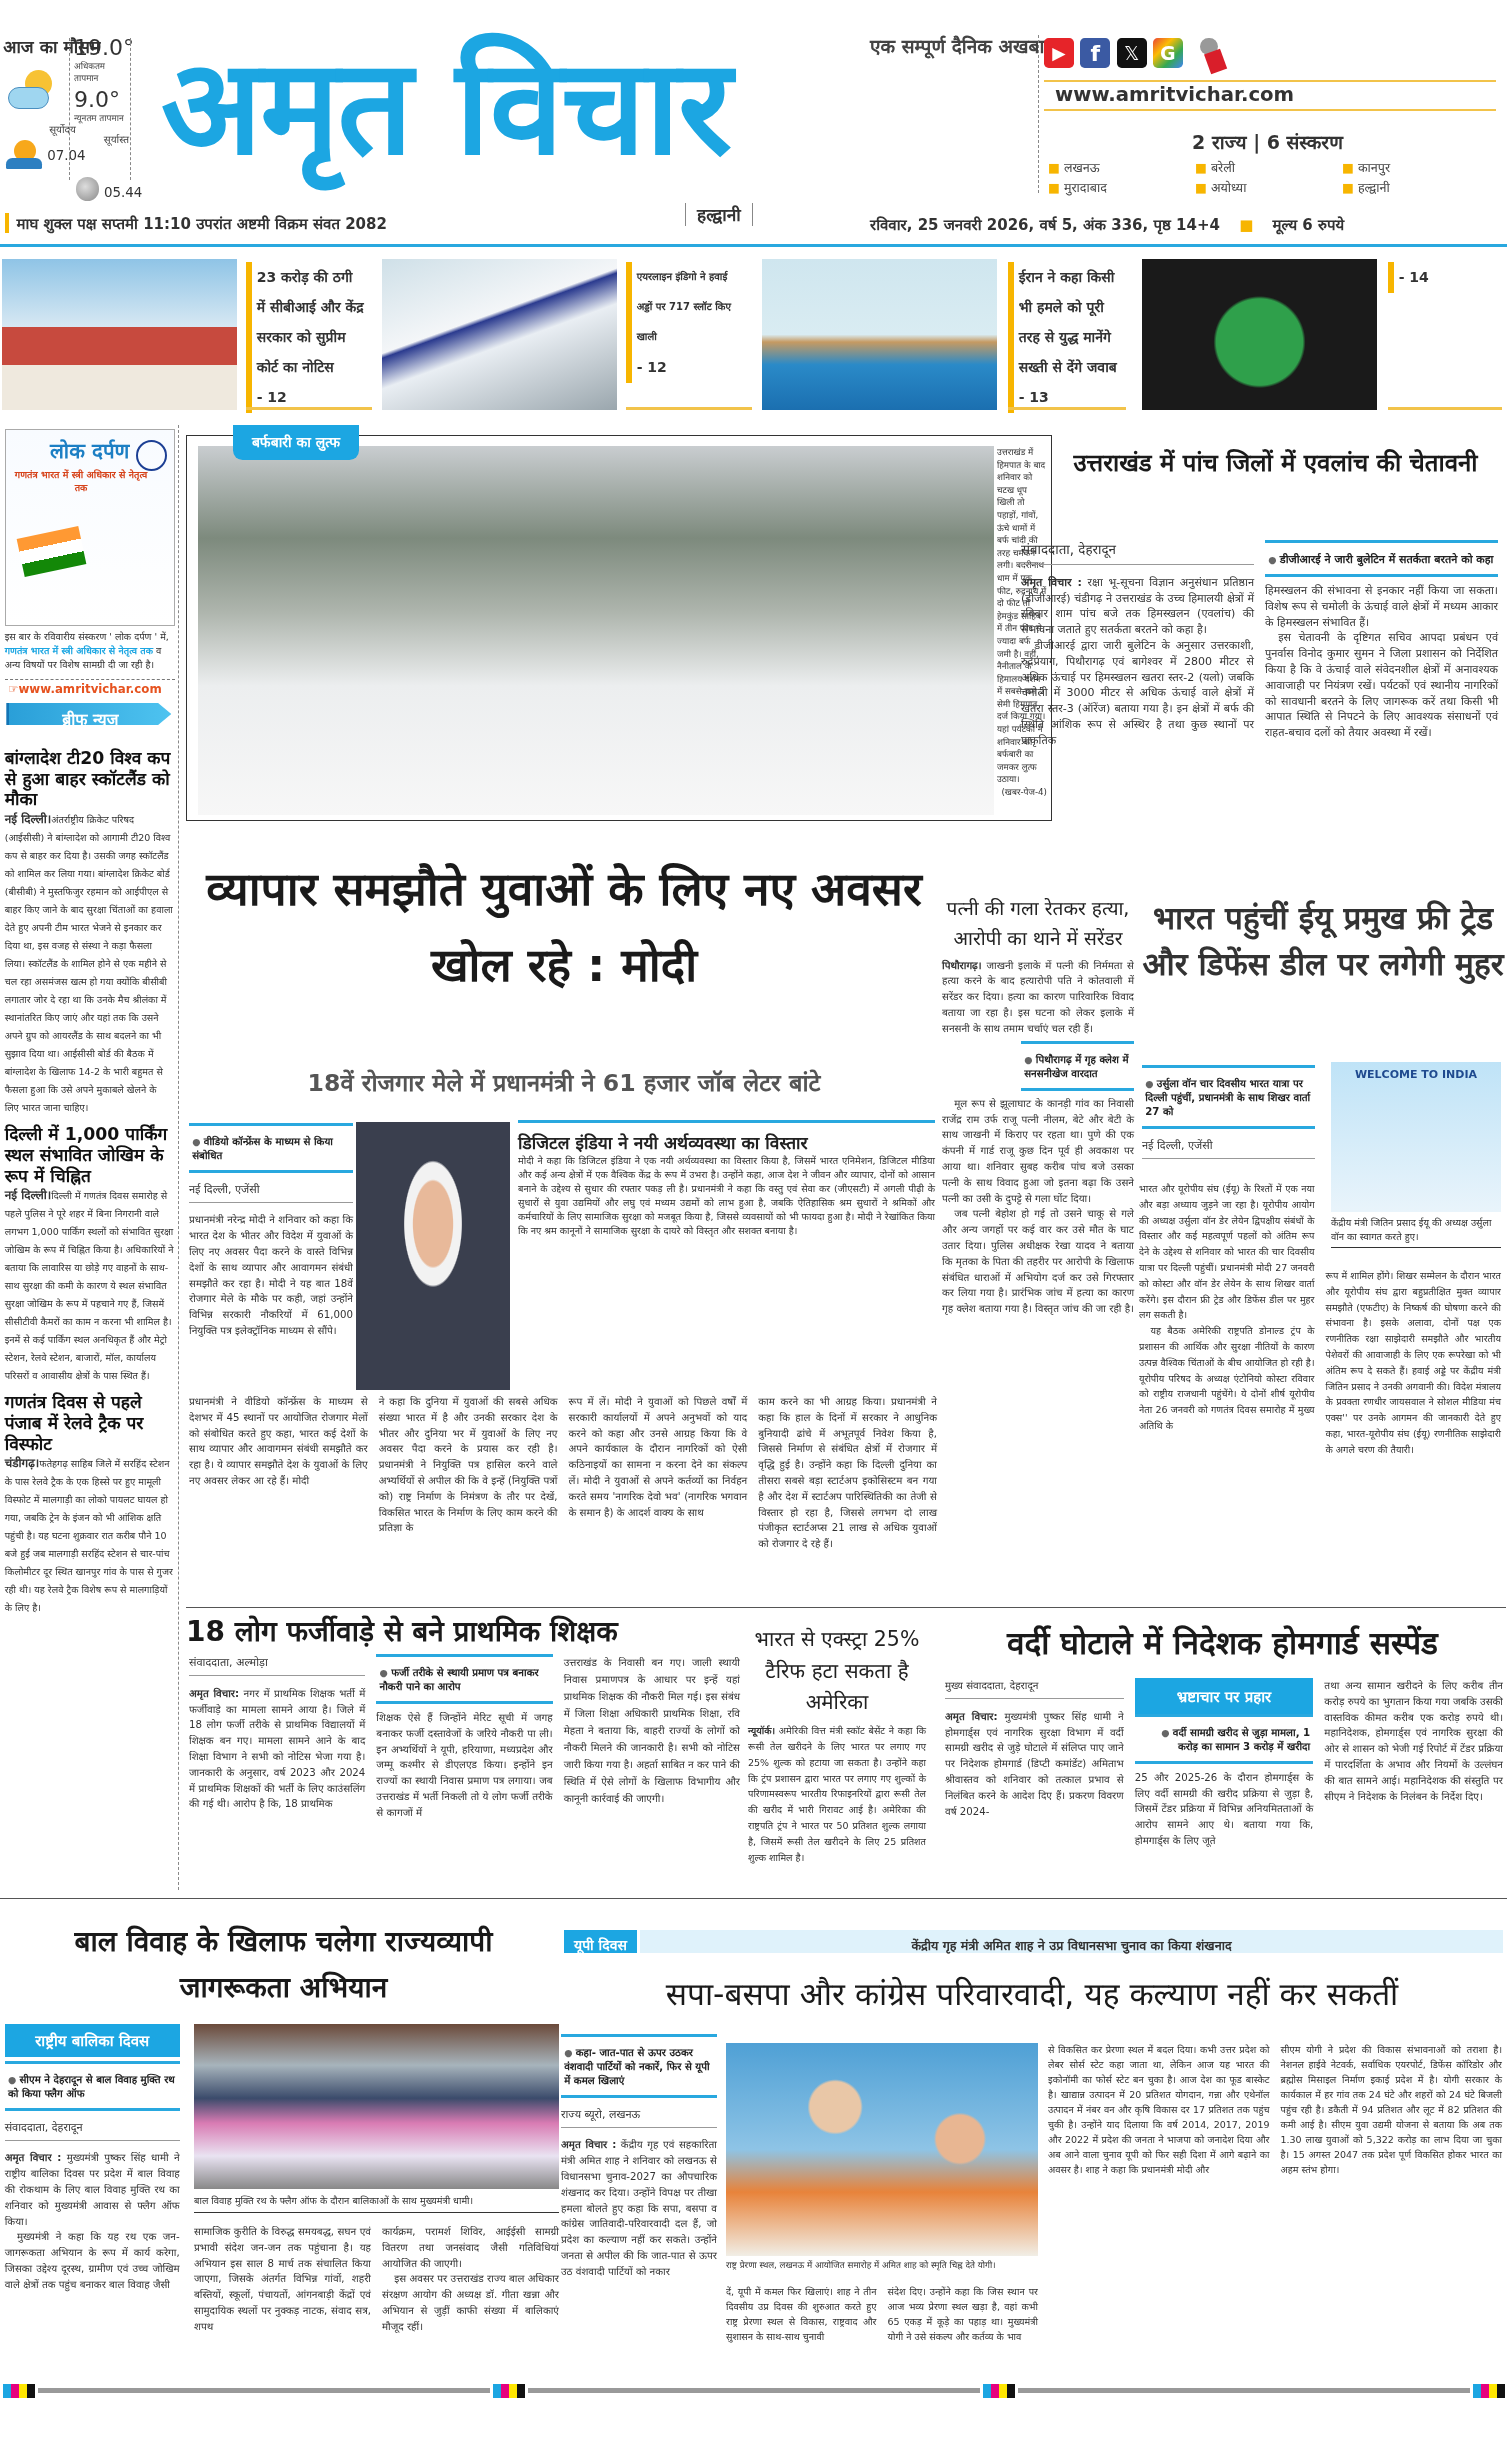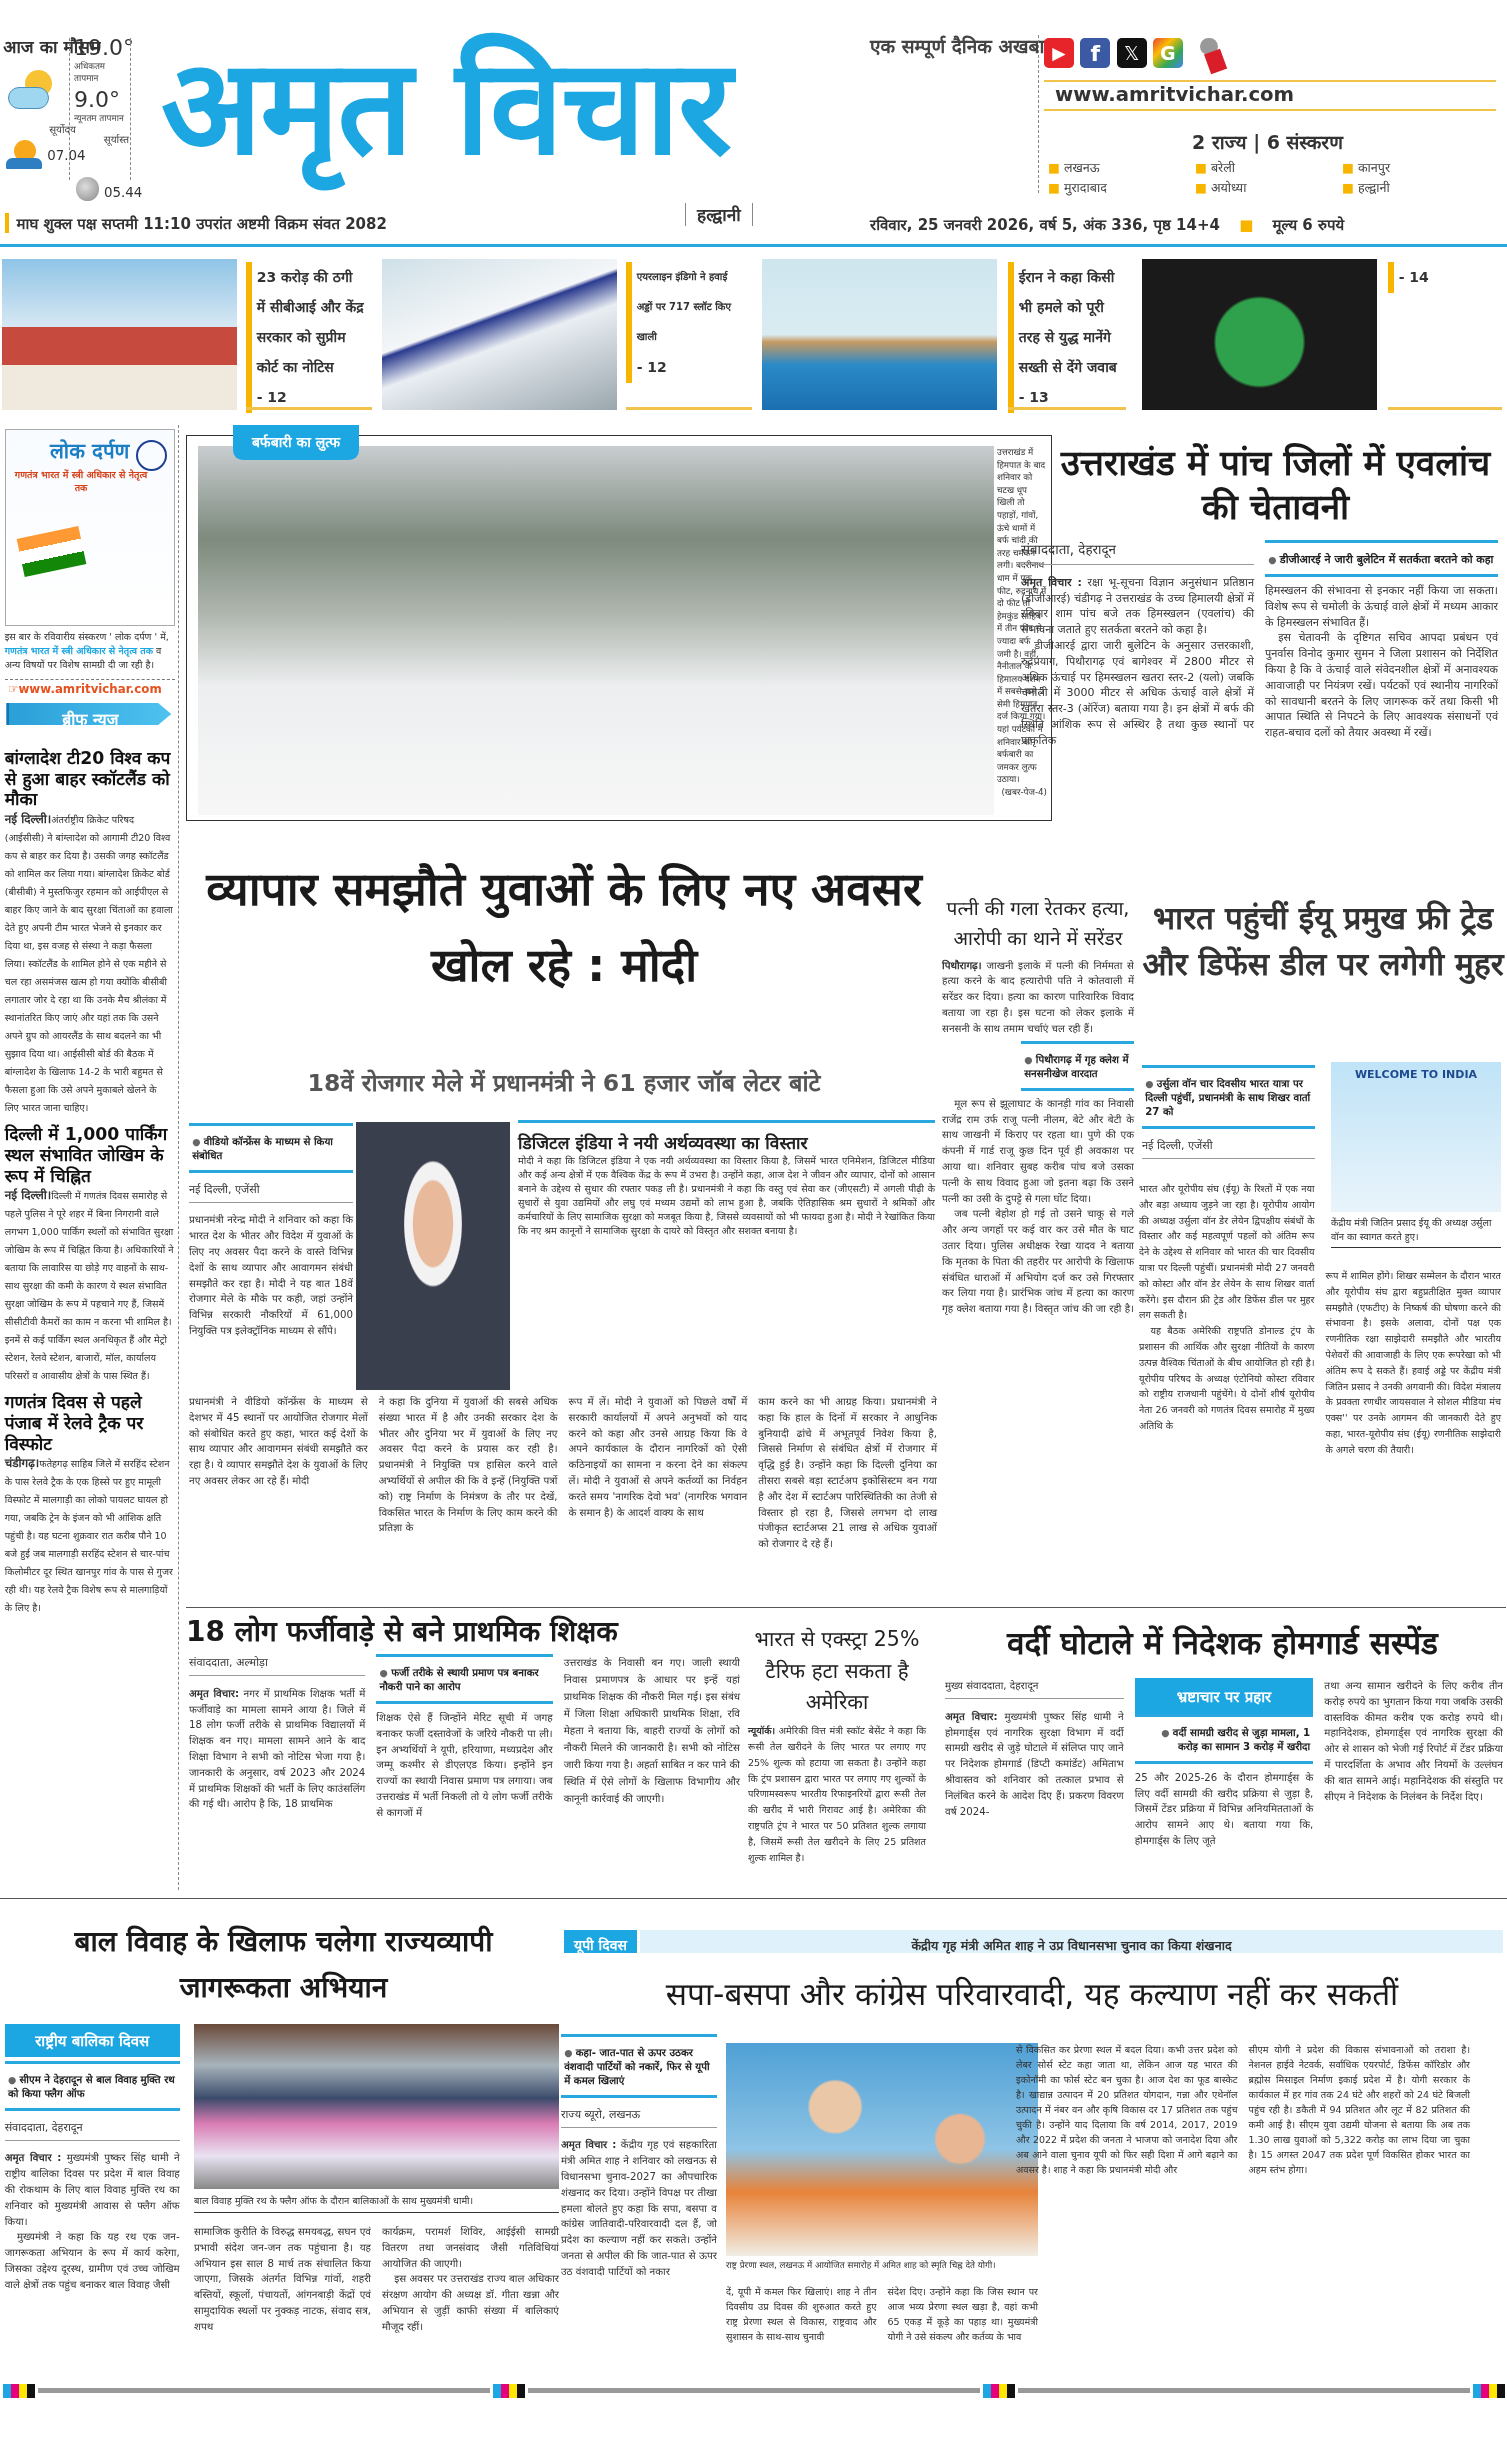--- a/index.html
+++ b/index.html
@@ -166,21 +166,21 @@
 <div class="abs" style="left:186px;top:435px;width:866px;height:386px;border:1.6px solid #333;"></div>
 <div class="photo" style="left:198px;top:446px;width:796px;height:369px;background:linear-gradient(180deg,#c9cdd0 0%,#7d8a7d 25%,#aeb5ad 45%,#eceeef 65%,#f7f7f7 100%);"></div>
 <div class="abs" style="left:233px;top:425px;width:126px;height:35px;background:#1ca6e2;border-radius:0 0 9.5px 9.5px;">
   <div style="color:#fff;font-size:14px;font-weight:bold;text-align:center;line-height:35px;">बर्फबारी का लुत्फ</div>
 </div>
 <div class="abs" style="left:997px;top:446px;width:50px;font-size:8.7px;line-height:12.6px;color:#333;">
   <span>उत्तराखंड में हिमपात के बाद शनिवार को चटख धूप खिली तो पहाड़ों, गांवों, ऊंचे धामों में बर्फ चांदी की तरह चमकने लगी। बदरीनाथ धाम में एक फीट, रुद्रनाथ में दो फीट तो हेमकुंड साहिब में तीन फीट से ज्यादा बर्फ जमी है। वहीं, नैनीताल के हिमालय दर्शन में सबसे कम 5 सेमी हिमपात दर्ज किया गया। यहां पर्यटकों ने शनिवार को बर्फबारी का जमकर लुत्फ उठाया।</span>
   <div style="text-align:right;">(खबर-पेज-4)</div>
 </div>
 
-<div class="abs hd" style="left:1055px;top:441px;width:441px;text-align:center;font-size:35px;line-height:44px;">उत्तराखंड में पांच जिलों में एवलांच की चेतावनी</div>
+<div class="abs hd" style="left:1055px;top:441px;width:441px;text-align:center;font-size:24px;line-height:44px;">उत्तराखंड में पांच जिलों में एवलांच की चेतावनी</div>
 <div class="abs" style="left:1021px;top:540px;width:477px;display:grid;grid-template-columns:1fr 1fr;column-gap:11px;">
   <div>
     <div class="byline">संवाददाता, देहरादून</div>
     <div class="body" style="font-size:11px;line-height:15.8px;">
       <p class="noindent"><span class="lead">अमृत विचार :</span> <span>रक्षा भू-सूचना विज्ञान अनुसंधान प्रतिष्ठान (डीजीआरई) चंडीगढ़ ने उत्तराखंड के उच्च हिमालयी क्षेत्रों में रविवार शाम पांच बजे तक हिमस्खलन (एवलांच) की संभावना जताते हुए सतर्कता बरतने को कहा है।</span></p>
       <p>डीजीआरई द्वारा जारी बुलेटिन के अनुसार उत्तरकाशी, रुद्रप्रयाग, पिथौरागढ़ एवं बागेश्वर में 2800 मीटर से अधिक ऊंचाई पर हिमस्खलन खतरा स्तर-2 (यलो) जबकि चमोली में 3000 मीटर से अधिक ऊंचाई वाले क्षेत्रों में खतरा स्तर-3 (ऑरेंज) बताया गया है। इन क्षेत्रों में बर्फ की स्थिति आंशिक रूप से अस्थिर है तथा कुछ स्थानों पर प्राकृतिक</p>
     </div>
   </div>
   <div>
     <div class="kicker" style="font-size:11px;">डीजीआरई ने जारी बुलेटिन में सतर्कता बरतने को कहा</div>
@@ -336,21 +336,21 @@
 <div class="photo" style="left:726px;top:2043px;width:312px;height:213px;background:radial-gradient(circle at 35% 30%,#e9c7a7 0,#e9c7a7 10%,transparent 11%),radial-gradient(circle at 75% 45%,#e8b692 0,#e8b692 9%,transparent 10%),linear-gradient(#4fa0d5,#8ec4e6 50%,#e8833a 70%,#f1eee6);"></div>
 <div class="abs" style="left:726px;top:2259px;width:312px;font-size:8.7px;color:#333;">राष्ट्र प्रेरणा स्थल, लखनऊ में आयोजित समारोह में अमित शाह को स्मृति चिह्न देते योगी।</div>
 <div class="abs" style="left:726px;top:2284px;width:312px;display:grid;grid-template-columns:1fr 1fr;column-gap:11px;">
   <div class="body" style="font-size:9.5px;line-height:15px;">
       <p class="noindent">दें, यूपी में कमल फिर खिलाएं। शाह ने तीन दिवसीय उप्र दिवस की शुरुआत करते हुए राष्ट्र प्रेरणा स्थल से विकास, राष्ट्रवाद और सुशासन के साथ-साथ चुनावी</p>
     </div>
   <div class="body" style="font-size:9.5px;line-height:15px;">
       <p class="noindent">संदेश दिए। उन्होंने कहा कि जिस स्थान पर आज भव्य प्रेरणा स्थल खड़ा है, वहां कभी 65 एकड़ में कूड़े का पहाड़ था। मुख्यमंत्री योगी ने उसे संकल्प और कर्तव्य के भाव</p>
     </div>
 </div>
-<div class="abs" style="left:1016px;top:2042px;width:454px;display:grid;grid-template-columns:1fr 1fr;column-gap:11px;">
+<div class="abs" style="left:1048px;top:2042px;width:454px;display:grid;grid-template-columns:1fr 1fr;column-gap:11px;">
   <div class="body" style="font-size:9.5px;line-height:15px;">
       <p class="noindent">से विकसित कर प्रेरणा स्थल में बदल दिया। कभी उत्तर प्रदेश को लेबर सोर्स स्टेट कहा जाता था, लेकिन आज यह भारत की इकोनॉमी का फोर्स स्टेट बन चुका है। आज देश का फूड बास्केट है। खाद्यान्न उत्पादन में 20 प्रतिशत योगदान, गन्ना और एथेनॉल उत्पादन में नंबर वन और कृषि विकास दर 17 प्रतिशत तक पहुंच चुकी है। उन्होंने याद दिलाया कि वर्ष 2014, 2017, 2019 और 2022 में प्रदेश की जनता ने भाजपा को जनादेश दिया और अब आने वाला चुनाव यूपी को फिर सही दिशा में आगे बढ़ाने का अवसर है। शाह ने कहा कि प्रधानमंत्री मोदी और</p>
     </div>
   <div class="body" style="font-size:9.5px;line-height:15px;">
       <p class="noindent">सीएम योगी ने प्रदेश की विकास संभावनाओं को तराशा है। नेशनल हाईवे नेटवर्क, सर्वाधिक एयरपोर्ट, डिफेंस कॉरिडोर और ब्रह्मोस मिसाइल निर्माण इकाई प्रदेश में है। योगी सरकार के कार्यकाल में हर गांव तक 24 घंटे और शहरों को 24 घंटे बिजली पहुंच रही है। डकैती में 94 प्रतिशत और लूट में 82 प्रतिशत की कमी आई है। सीएम युवा उद्यमी योजना से बताया कि अब तक 1.30 लाख युवाओं को 5,322 करोड़ का लाभ दिया जा चुका है। 15 अगस्त 2047 तक प्रदेश पूर्ण विकसित होकर भारत का अहम स्तंभ होगा।</p>
     </div>
 </div>
 
 <div class="abs" style="left:0;top:2382px;width:1508px;height:17.3px;display:flex;align-items:center;">
   <span class="cmyk" style="background:#1ca6e2;margin-left:3.2px;"></span>

